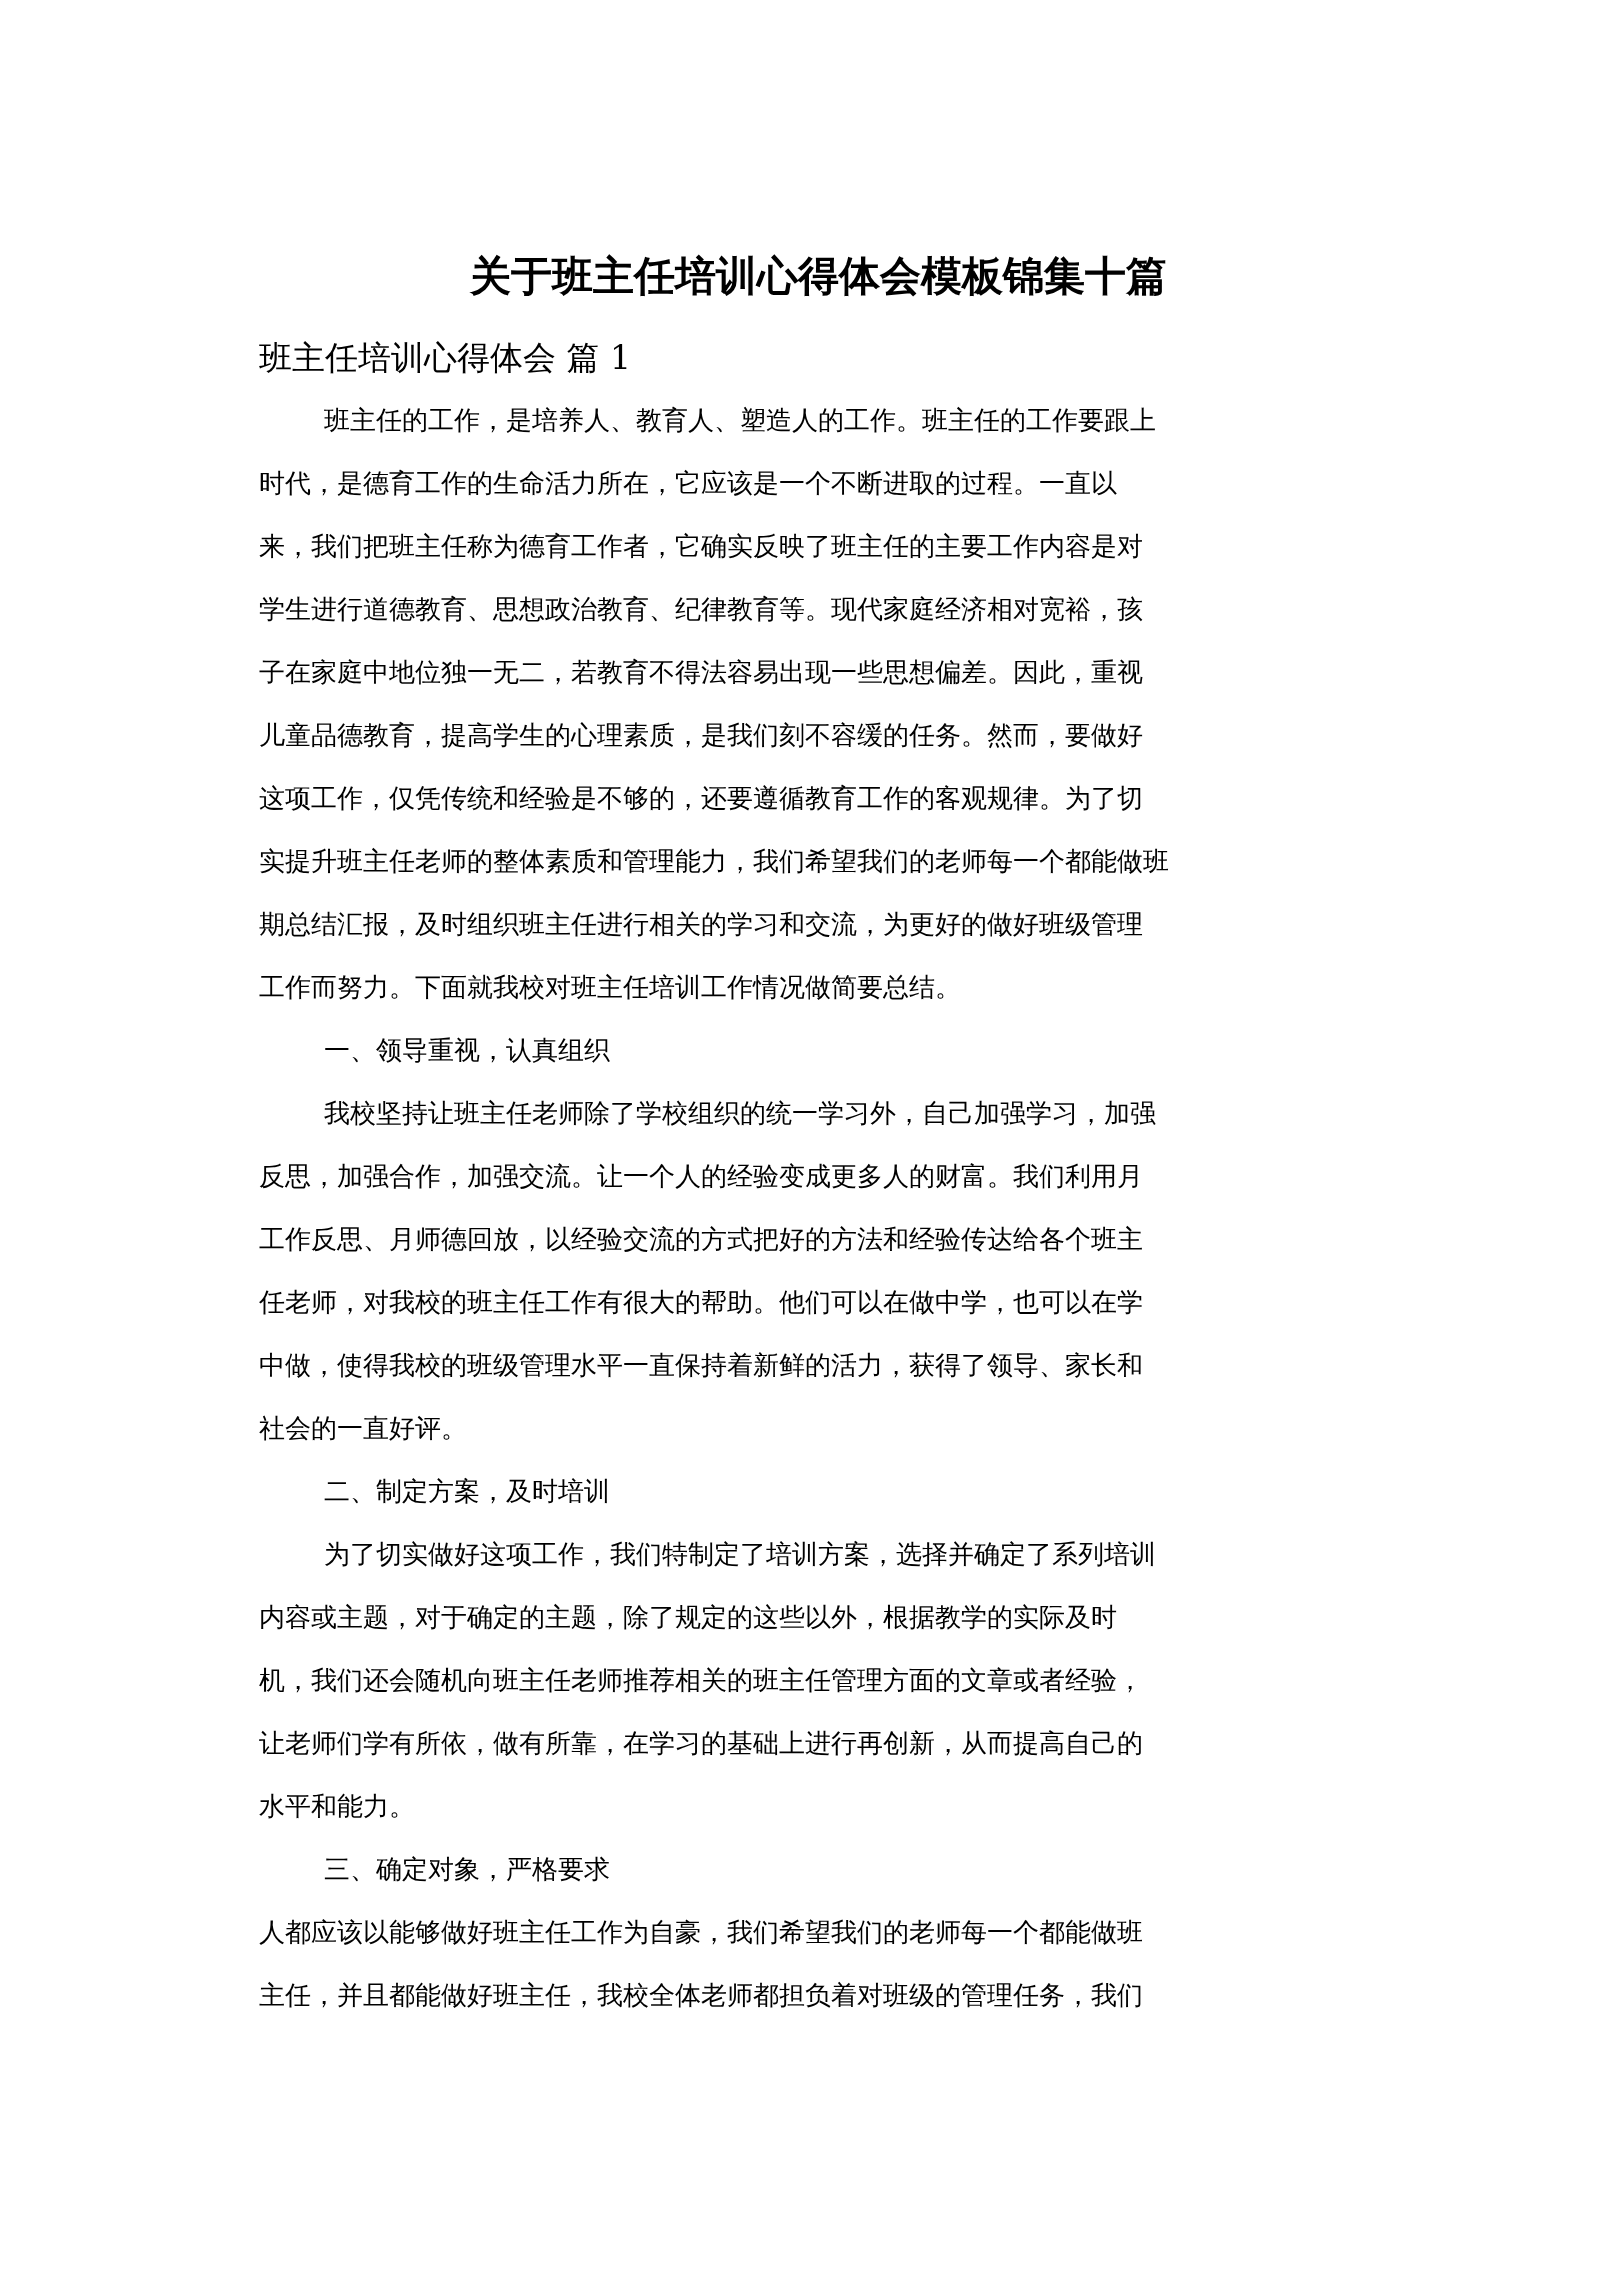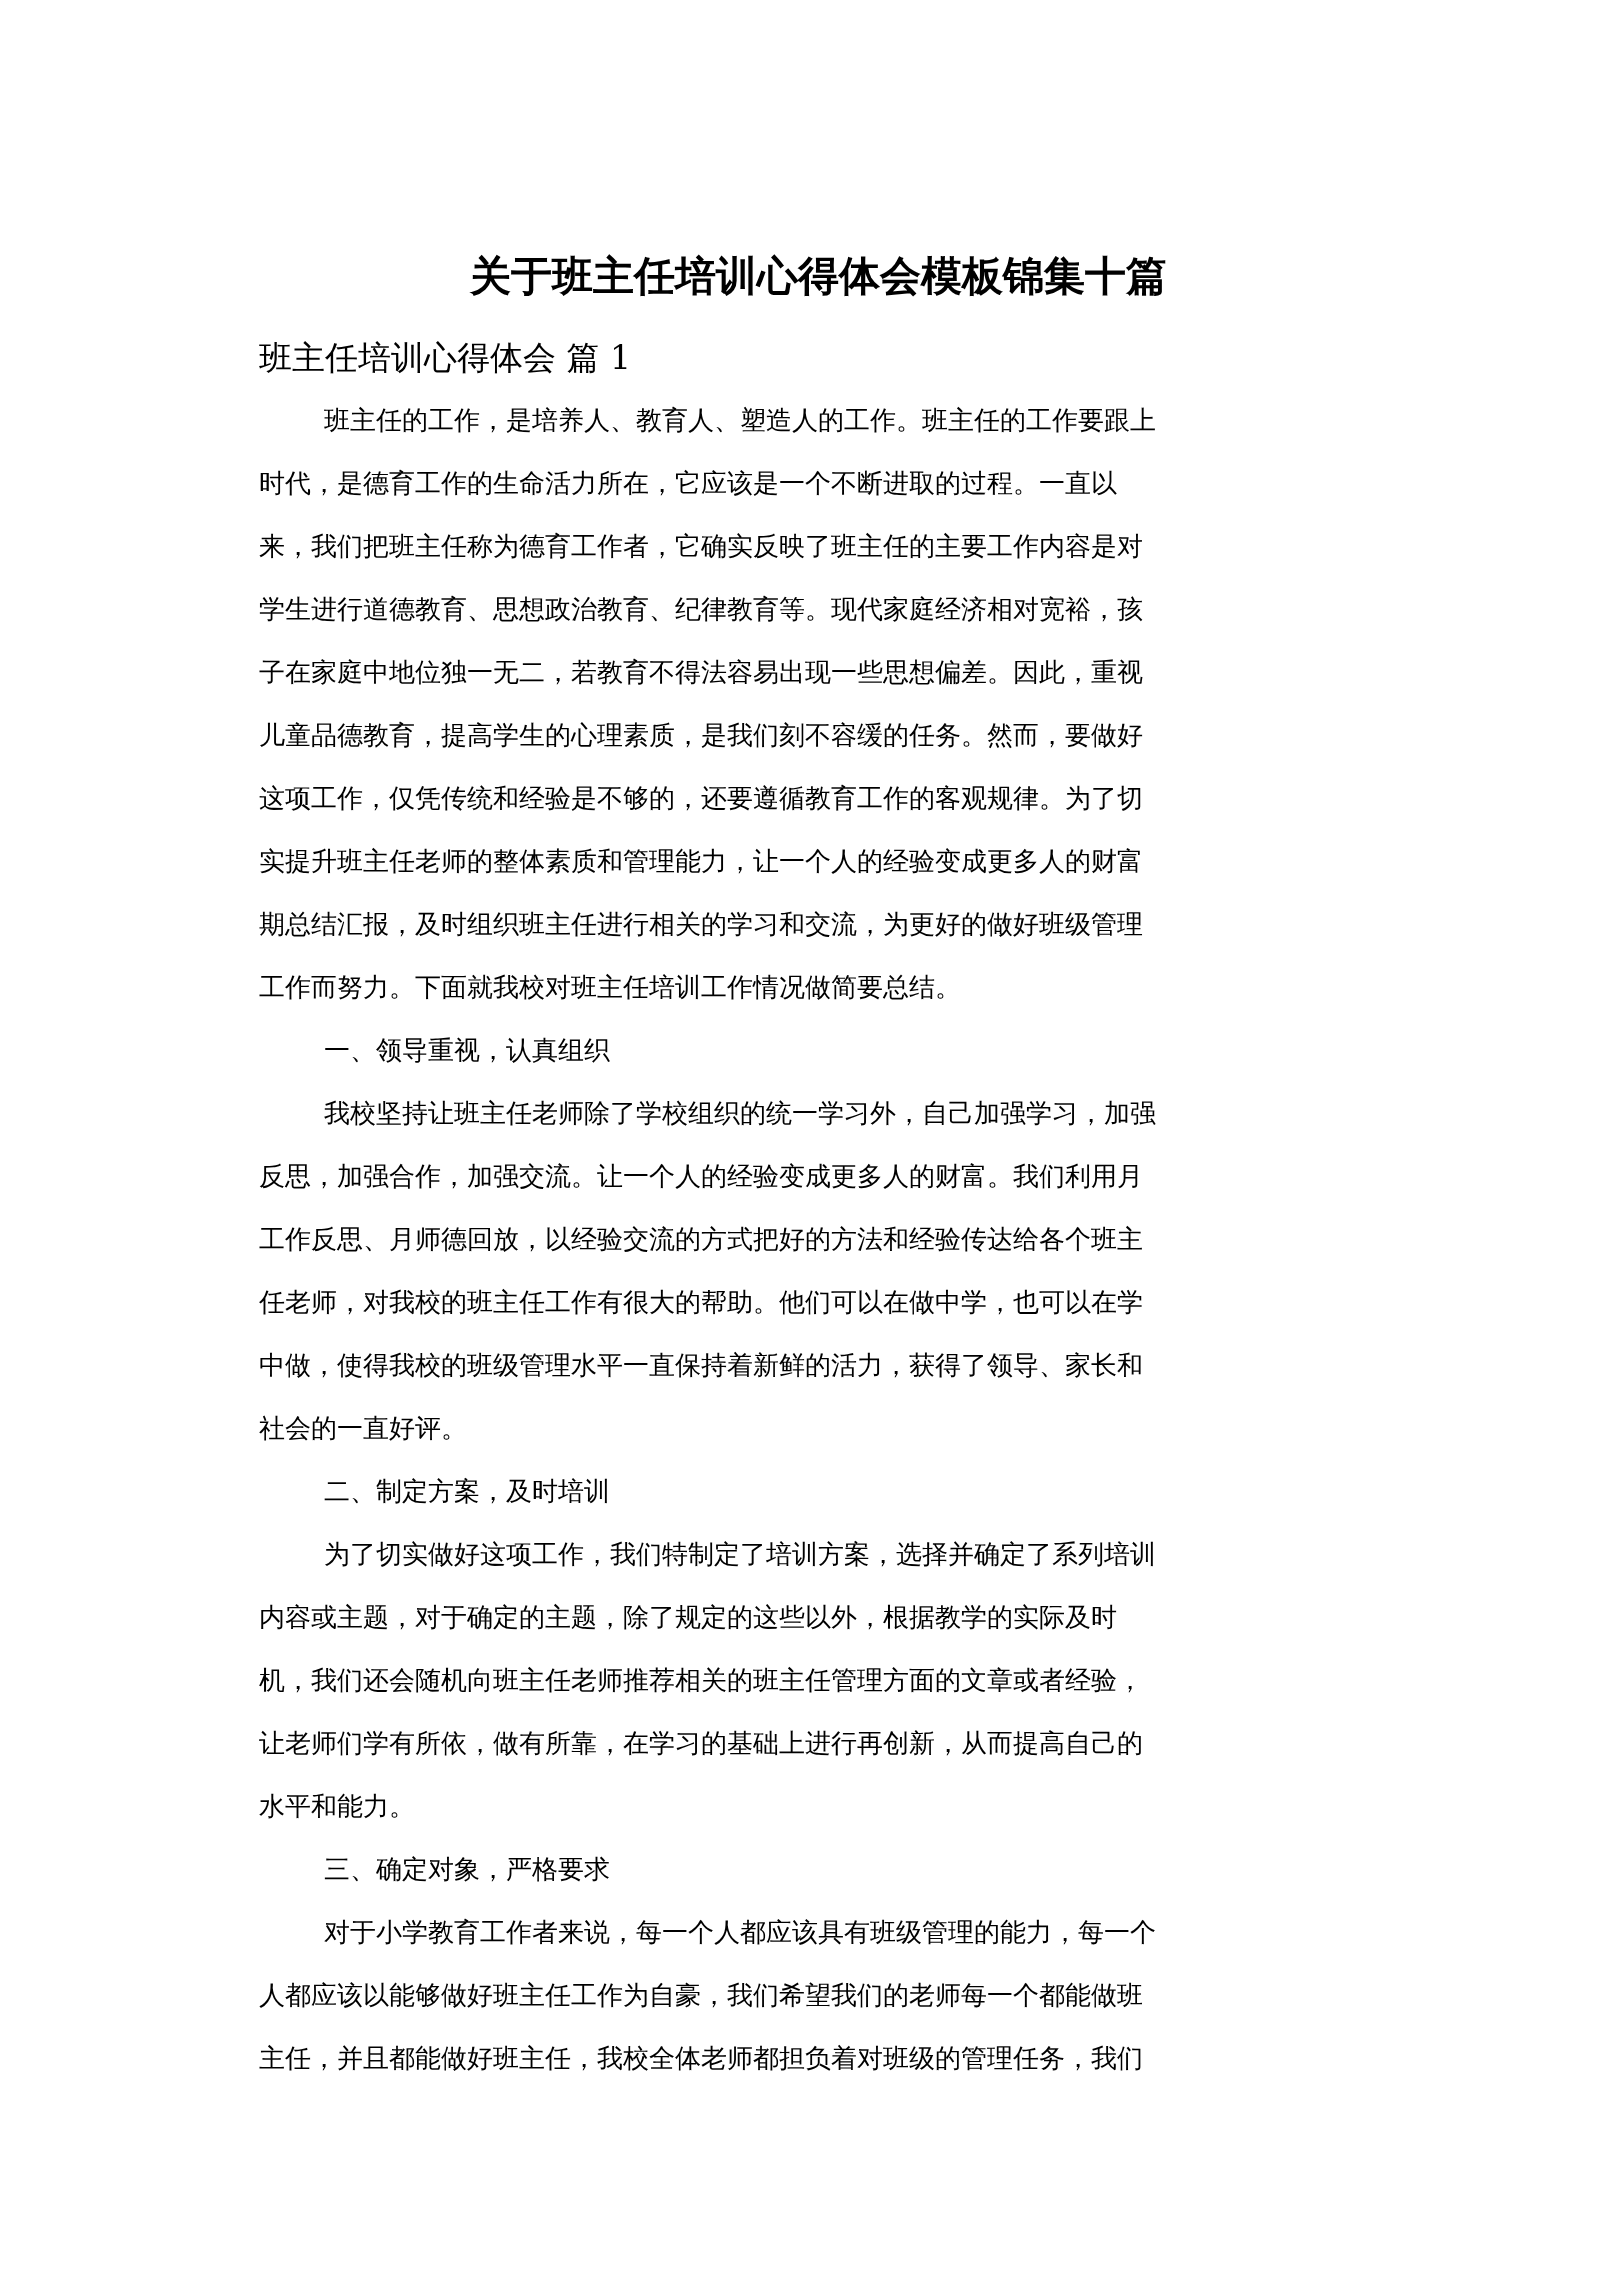--- a/index.html
+++ b/index.html
@@ -77,21 +77,21 @@
     <div class="subtitle">班主任培训心得体会 篇 1</div>
 
     <div class="para">
       <span class="line indent">班主任的工作，是培养人、教育人、塑造人的工作。班主任的工作要跟上</span>
       <span class="line">时代，是德育工作的生命活力所在，它应该是一个不断进取的过程。一直以</span>
       <span class="line">来，我们把班主任称为德育工作者，它确实反映了班主任的主要工作内容是对</span>
       <span class="line">学生进行道德教育、思想政治教育、纪律教育等。现代家庭经济相对宽裕，孩</span>
       <span class="line">子在家庭中地位独一无二，若教育不得法容易出现一些思想偏差。因此，重视</span>
       <span class="line">儿童品德教育，提高学生的心理素质，是我们刻不容缓的任务。然而，要做好</span>
       <span class="line">这项工作，仅凭传统和经验是不够的，还要遵循教育工作的客观规律。为了切</span>
-      <span class="line">实提升班主任老师的整体素质和管理能力，让一个人的经验变成更多人的财富</span>
+      <span class="line">实提升班主任老师的整体素质和管理能力，我们希望我们的老师每一个都能做班</span>
       <span class="line">期总结汇报，及时组织班主任进行相关的学习和交流，为更好的做好班级管理</span>
       <span class="line">工作而努力。下面就我校对班主任培训工作情况做简要总结。</span>
     </div>
 
     <div class="para">
       <span class="line indent">一、领导重视，认真组织</span>
     </div>
 
     <div class="para">
       <span class="line indent">我校坚持让班主任老师除了学校组织的统一学习外，自己加强学习，加强</span>
@@ -112,20 +112,19 @@
       <span class="line">机，我们还会随机向班主任老师推荐相关的班主任管理方面的文章或者经验，</span>
       <span class="line">让老师们学有所依，做有所靠，在学习的基础上进行再创新，从而提高自己的</span>
       <span class="line">水平和能力。</span>
     </div>
 
     <div class="para">
       <span class="line indent">三、确定对象，严格要求</span>
     </div>
 
     <div class="para">
-      <span class="line indent">对于小学教育工作者来说，每一个人都应该具有班级管理的能力，每一个</span>
       <span class="line">人都应该以能够做好班主任工作为自豪，我们希望我们的老师每一个都能做班</span>
       <span class="line">主任，并且都能做好班主任，我校全体老师都担负着对班级的管理任务，我们</span>
     </div>
 
   </div>
 </div>
 
 
 </body></html>

